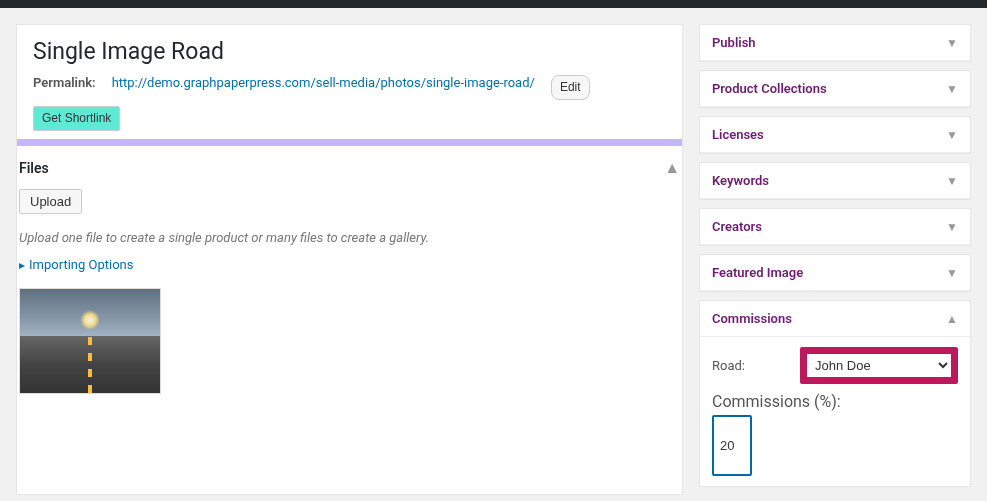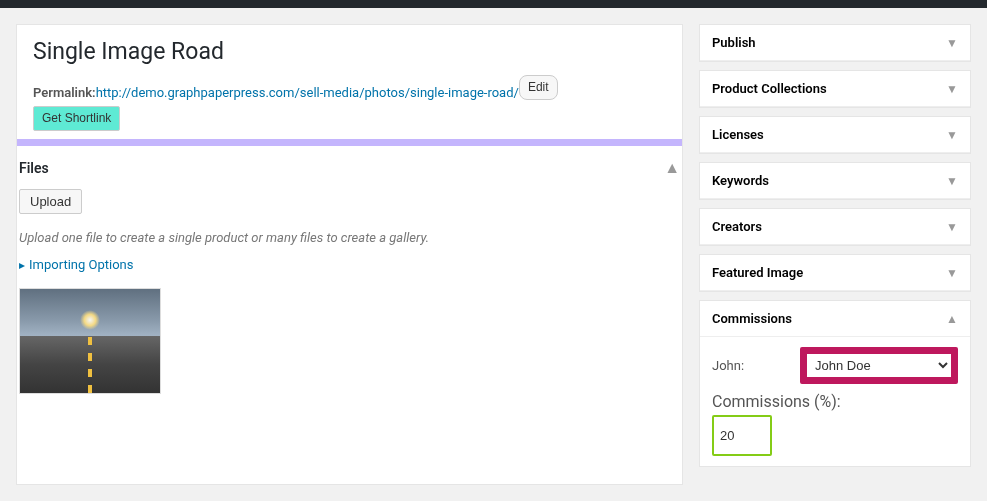--- a/index.html
+++ b/index.html
@@ -33,23 +33,23 @@
     }
     .page-title {
       font-size: 23px;
       font-weight: 400;
       color: #23282d;
       line-height: 1.3;
       margin-bottom: 8px;
     }
     .permalink-row {
       display: flex;
-      align-items: flex-end;
+      align-items: flex-start;
       flex-wrap: wrap;
-      gap: 0;
+      gap: 16px;
       margin-bottom: 6px;
       font-size: 13px;
     }
     .permalink-label {
       font-weight: 600;
       color: #555;
     }
     .permalink-url {
       color: #0073aa;
       text-decoration: none;
@@ -200,21 +200,21 @@
       justify-content: space-between;
       align-items: center;
       padding: 10px 12px;
       cursor: pointer;
       background: #fff;
       border-bottom: 1px solid #eee;
     }
     .meta-box-title {
       font-size: 13px;
       font-weight: 600;
-      color: #000000;
+      color: #701a75;
     }
     .chevron {
       color: #999;
       font-size: 12px;
     }
     .meta-box-content {
       padding: 10px 12px;
     }
     .field-row {
       display: flex;
@@ -236,23 +236,23 @@
       font-size: 13px;
       color: #333;
       cursor: pointer;
     }
     .commissions-label {
       color: #555;
       font-size: 16px;
       margin-bottom: 4px;
     }
     .commissions-input {
-      width: 60px;
-      padding: 11px 6px;
-      border: 2px solid #84cc16;
+      width: 40px;
+      padding: 21px 6px;
+      border: 2px solid #0369a1;
       border-radius: 2px;
       font-size: 13px;
       color: #333;
       outline: none;
     }
   </style>
 </head>
 <body>
 
 <div class="top-bar"></div>
@@ -343,21 +343,21 @@
       </div>
     </div>
 
     <div class="meta-box">
       <div class="meta-box-header">
         <span class="meta-box-title">Commissions</span>
         <span class="chevron">▲</span>
       </div>
       <div class="meta-box-content">
         <div class="field-row">
-          <span class="field-label">John:</span>
+          <span class="field-label">Road:</span>
           <select class="field-select">
             <option>John Doe</option>
           </select>
         </div>
         <div>
           <div class="commissions-label">Commissions (%):</div>
           <input class="commissions-input" type="text" value="20" style="">
         </div>
       </div>
     </div>

